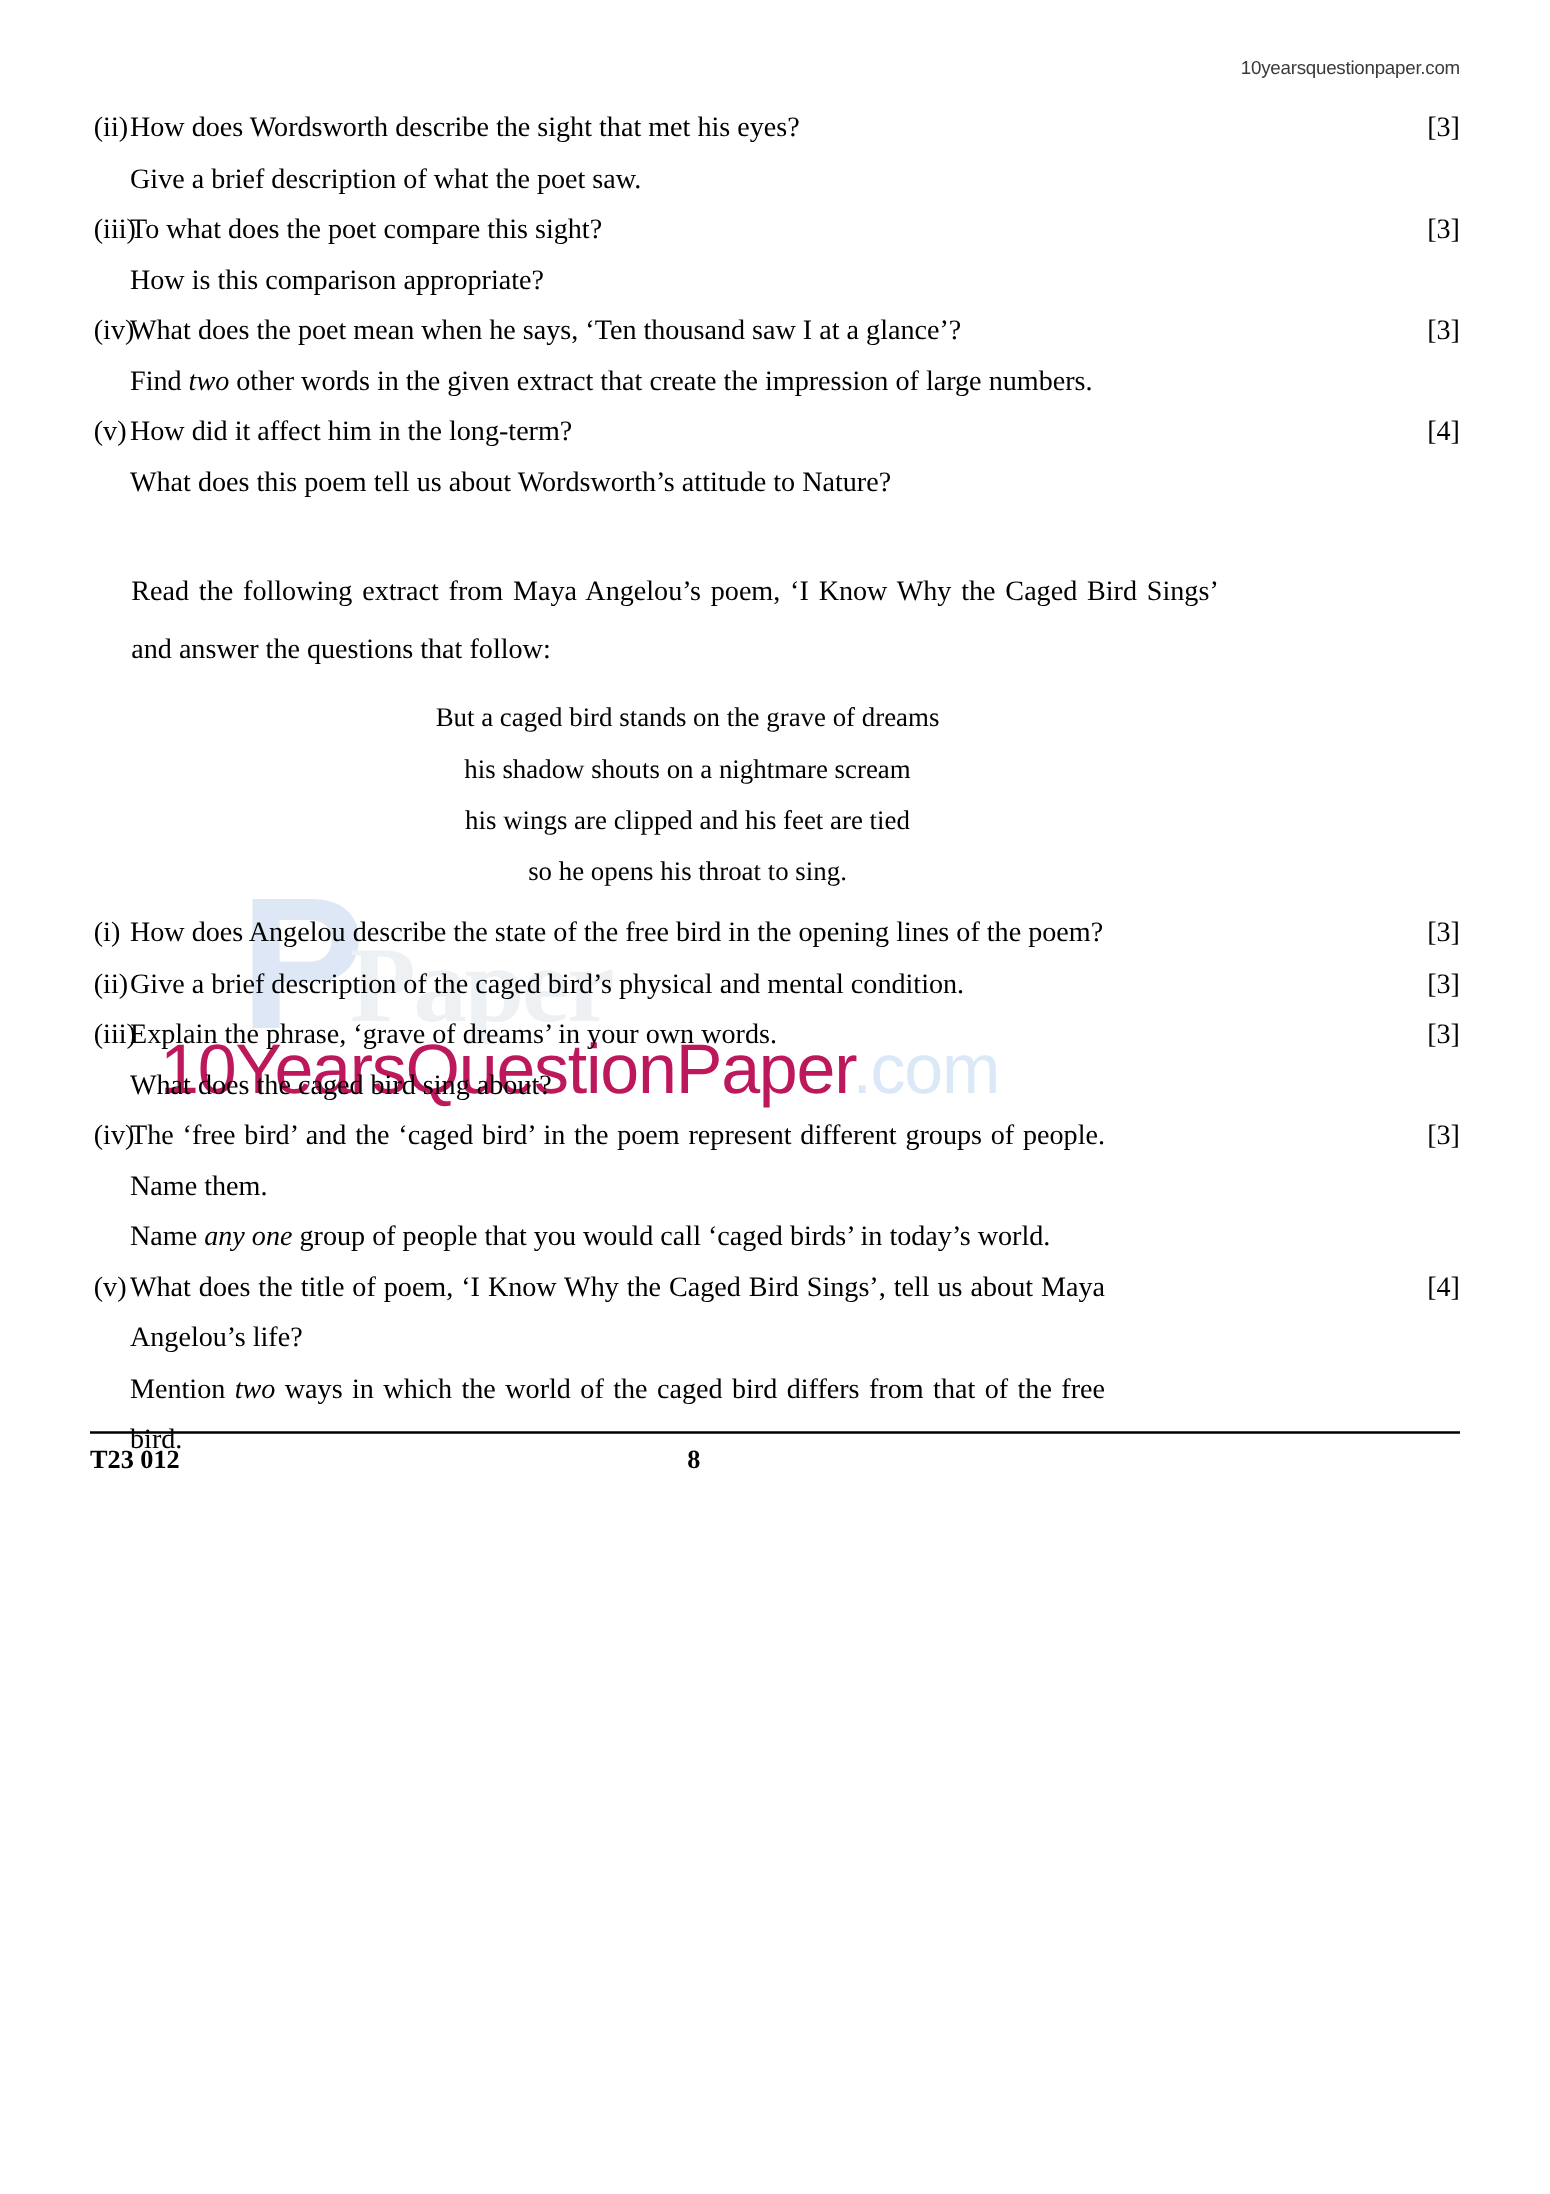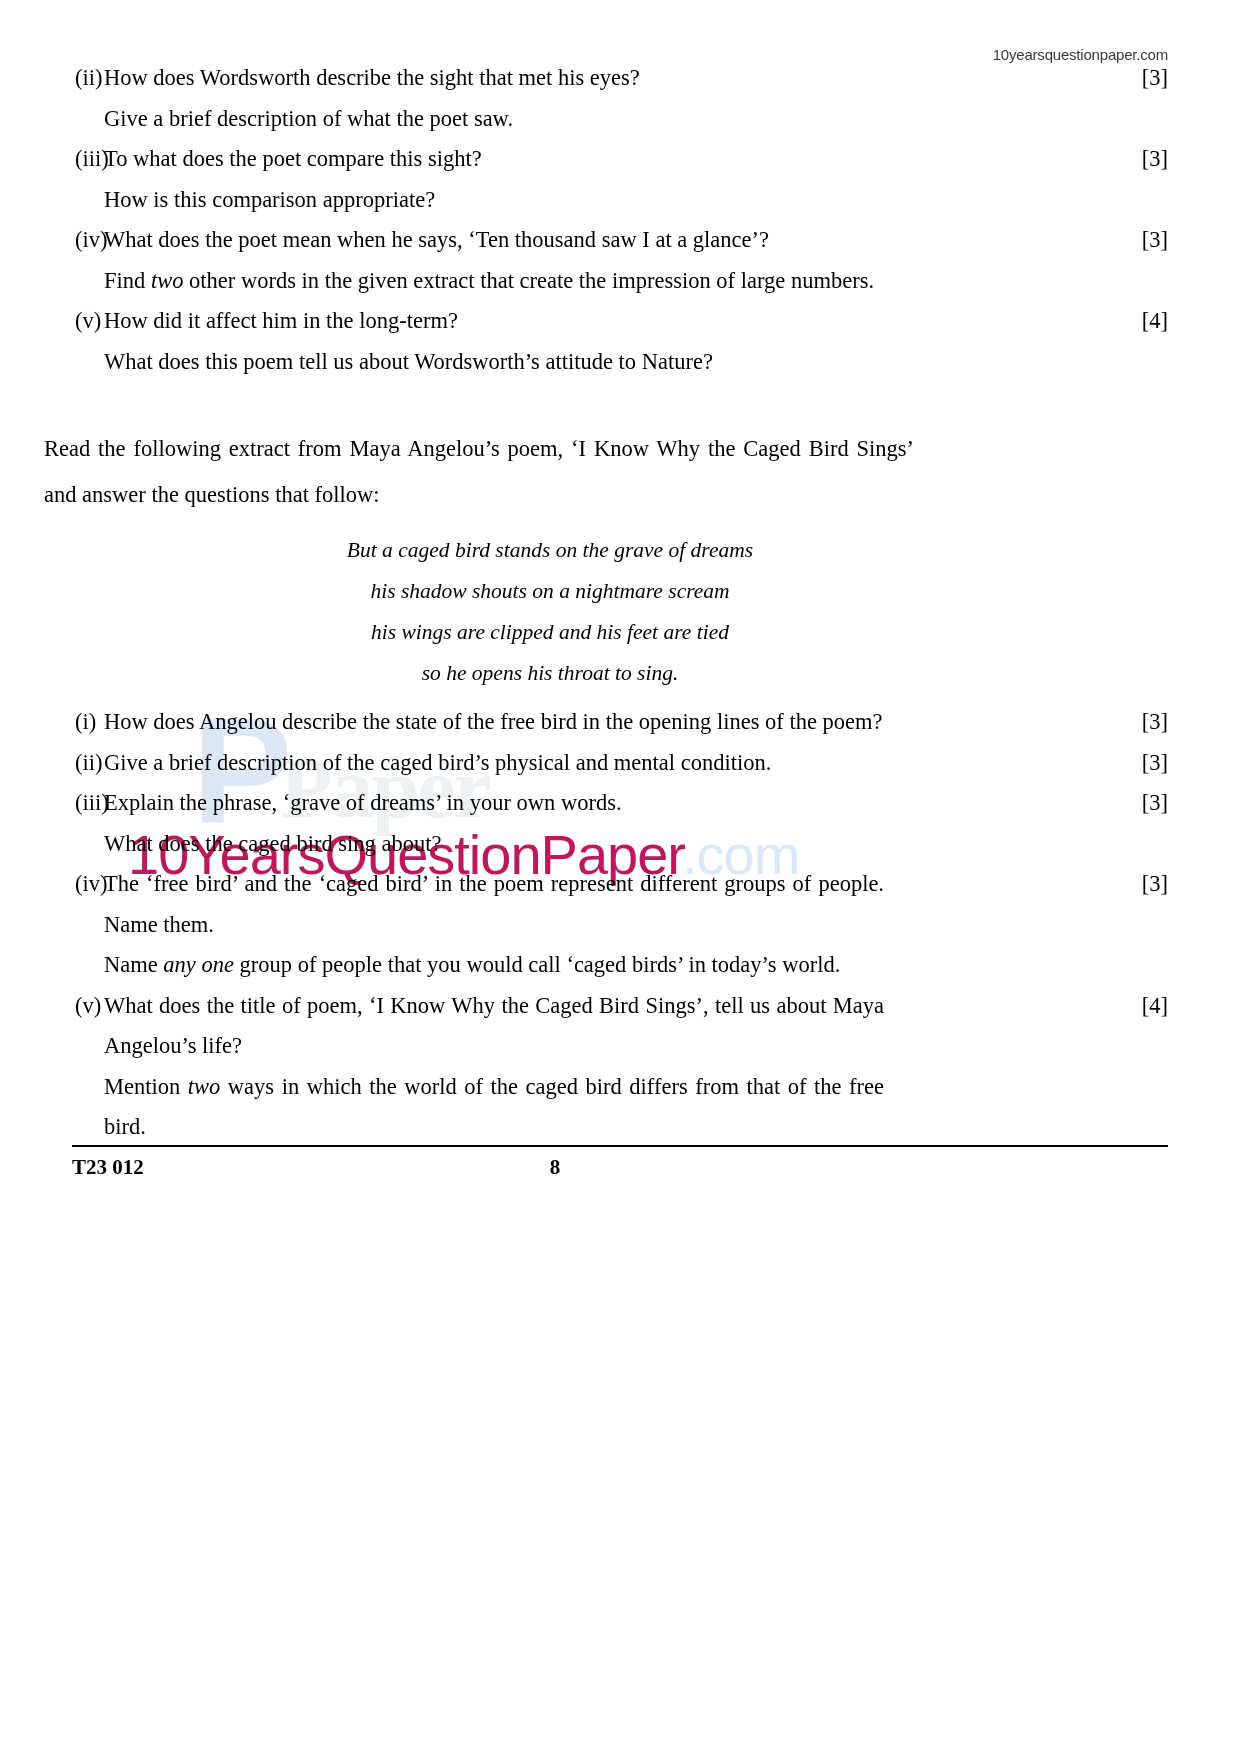--- a/index.html
+++ b/index.html
@@ -116,32 +116,31 @@
     white-space: nowrap;
   }
 
   .section-head {
     margin-left: 75px;
     font-weight: bold;
     font-size: 22.5px;
     line-height: 40px;
   }
   .intro {
-    margin-left: 44px;
+    margin-left: 105px;
     width: 870px;
     font-size: 22.5px;
     line-height: 46px;
     text-align: justify;
     text-justify: inter-word;
   }
 
   .extract {
     margin-top: 12px;
     text-align: center;
-    font-style: italic;
     font-size: 21.5px;
     line-height: 41px;
     padding-right: 140px;
   }
   .extract .exline { white-space: nowrap; }
 
   .spacer-lg { height: 44px; }
   .spacer-sm { height: 8px; }
 
   em.it { font-style: italic; }
@@ -186,21 +185,21 @@
 <div class="page">
 
   <div class="wm-header">10yearsquestionpaper.com</div>
 
   <div class="wm-big">
     <div class="wm-logo">P</div>
     <div class="wm-paper-word">Paper</div>
     <div class="wm-url"><span class="seg-dark">10YearsQuestionPaper</span><span class="seg-blue">.com</span></div>
   </div>
 
-  <div class="content" style="padding-top:58px;">
+  <div class="content" style="padding-top:82px;">
 
     <div class="qrow">
       <div class="marker">(ii)</div>
       <div class="qbody">
         <div class="qline nojust">How does Wordsworth describe the sight that met his eyes?</div>
         <div class="qline nojust">Give a brief description of what the poet saw.</div>
       </div>
       <div class="marks">[3]</div>
     </div>
 

